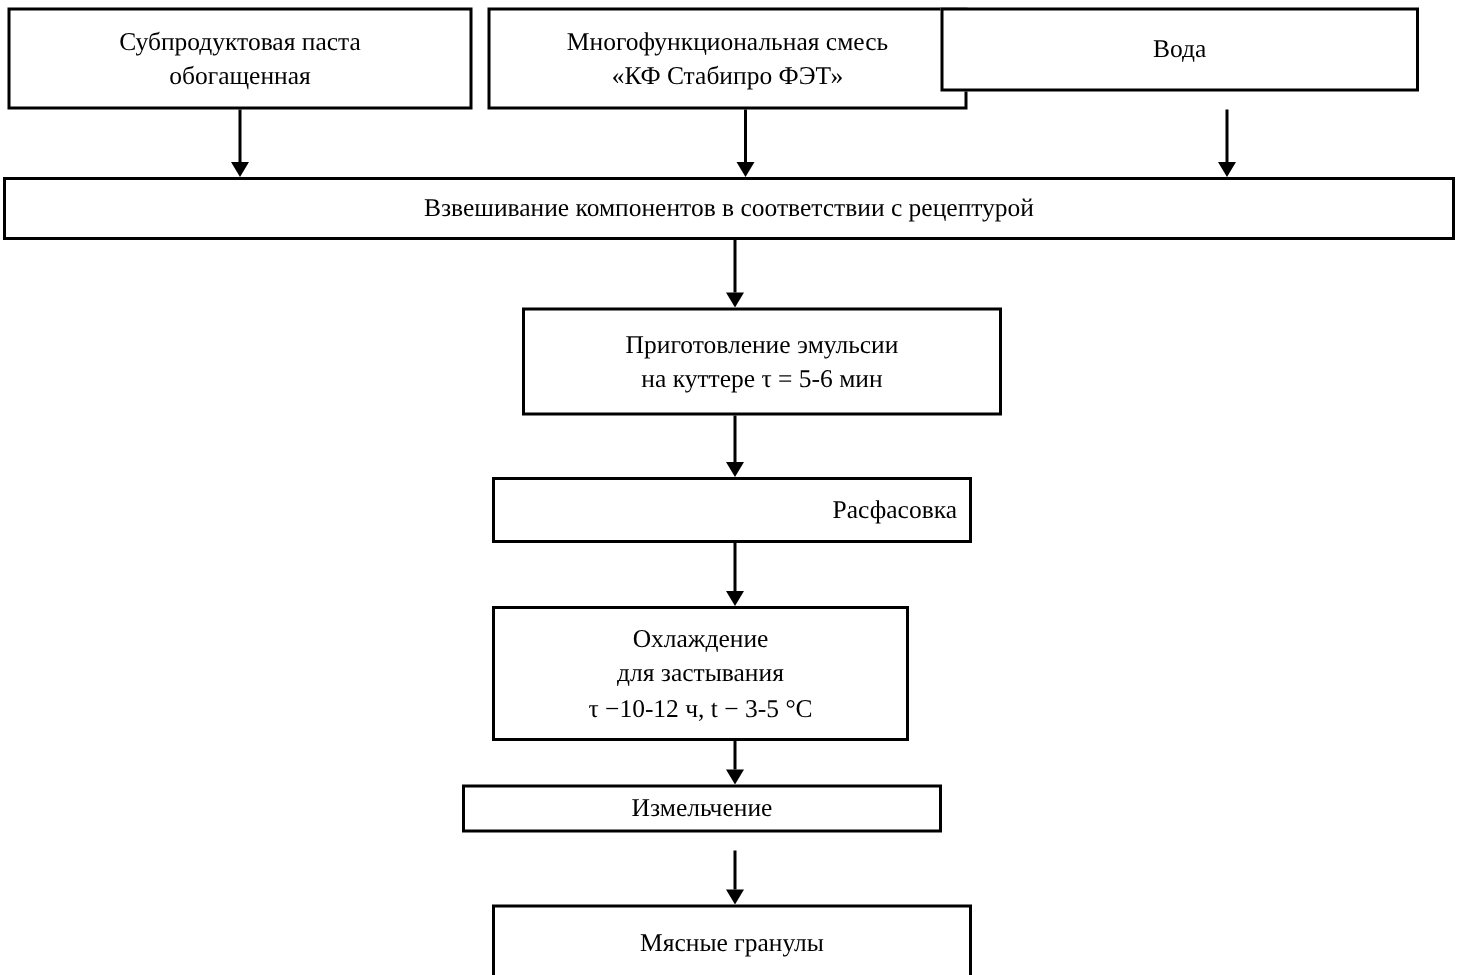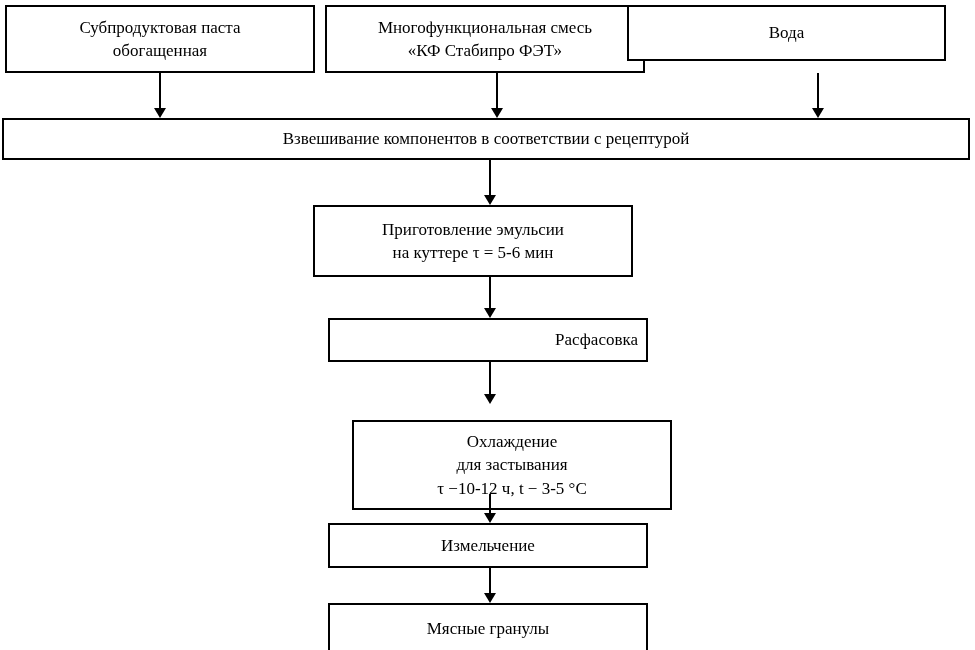--- a/index.html
+++ b/index.html
@@ -86,51 +86,51 @@
 
   <div class="box" style="left:2px; top:118px; width:968px; height:42px;text-align:right;">
     <span class="box-label">Взвешивание компонентов в соответствии с рецептурой</span>
   </div>
 
   <div class="arrow" style="left:483px; top:160px; height:45px;">
     <span class="shaft"></span>
     <span class="head"></span>
   </div>
 
-  <div class="box" style="left:313px; top:205px; width:320px; height:72px;">
+  <div class="box" style="left:348px; top:205px; width:320px; height:72px;">
     <span class="box-label">Приготовление эмульсии
 на куттере τ = 5-6 мин</span>
   </div>
 
   <div class="arrow" style="left:483px; top:277px; height:41px;">
     <span class="shaft"></span>
     <span class="head"></span>
   </div>
 
   <div class="box" style="left:328px; top:318px; width:320px; height:44px;justify-content:flex-end;">
     <span class="box-label">Расфасовка</span>
   </div>
 
   <div class="arrow" style="left:483px; top:362px; height:42px;">
     <span class="shaft"></span>
     <span class="head"></span>
   </div>
 
-  <div class="box" style="left:328px; top:420px; width:320px; height:90px;margin-left:24px;">
+  <div class="box" style="left:328px; top:404px; width:278px; height:90px;">
     <span class="box-label">Охлаждение
 для застывания
 τ −10-12 ч, t − 3-5 °С</span>
   </div>
 
   <div class="arrow" style="left:483px; top:494px; height:29px;">
     <span class="shaft"></span>
     <span class="head"></span>
   </div>
 
-  <div class="box" style="left:328px; top:523px; width:320px; height:45px;">
+  <div class="box" style="left:308px; top:523px; width:320px; height:32px;">
     <span class="box-label">Измельчение</span>
   </div>
 
   <div class="arrow" style="left:483px; top:567px; height:36px;">
     <span class="shaft"></span>
     <span class="head"></span>
   </div>
 
   <div class="box" style="left:328px; top:603px; width:320px; height:51px;">
     <span class="box-label">Мясные гранулы</span>

